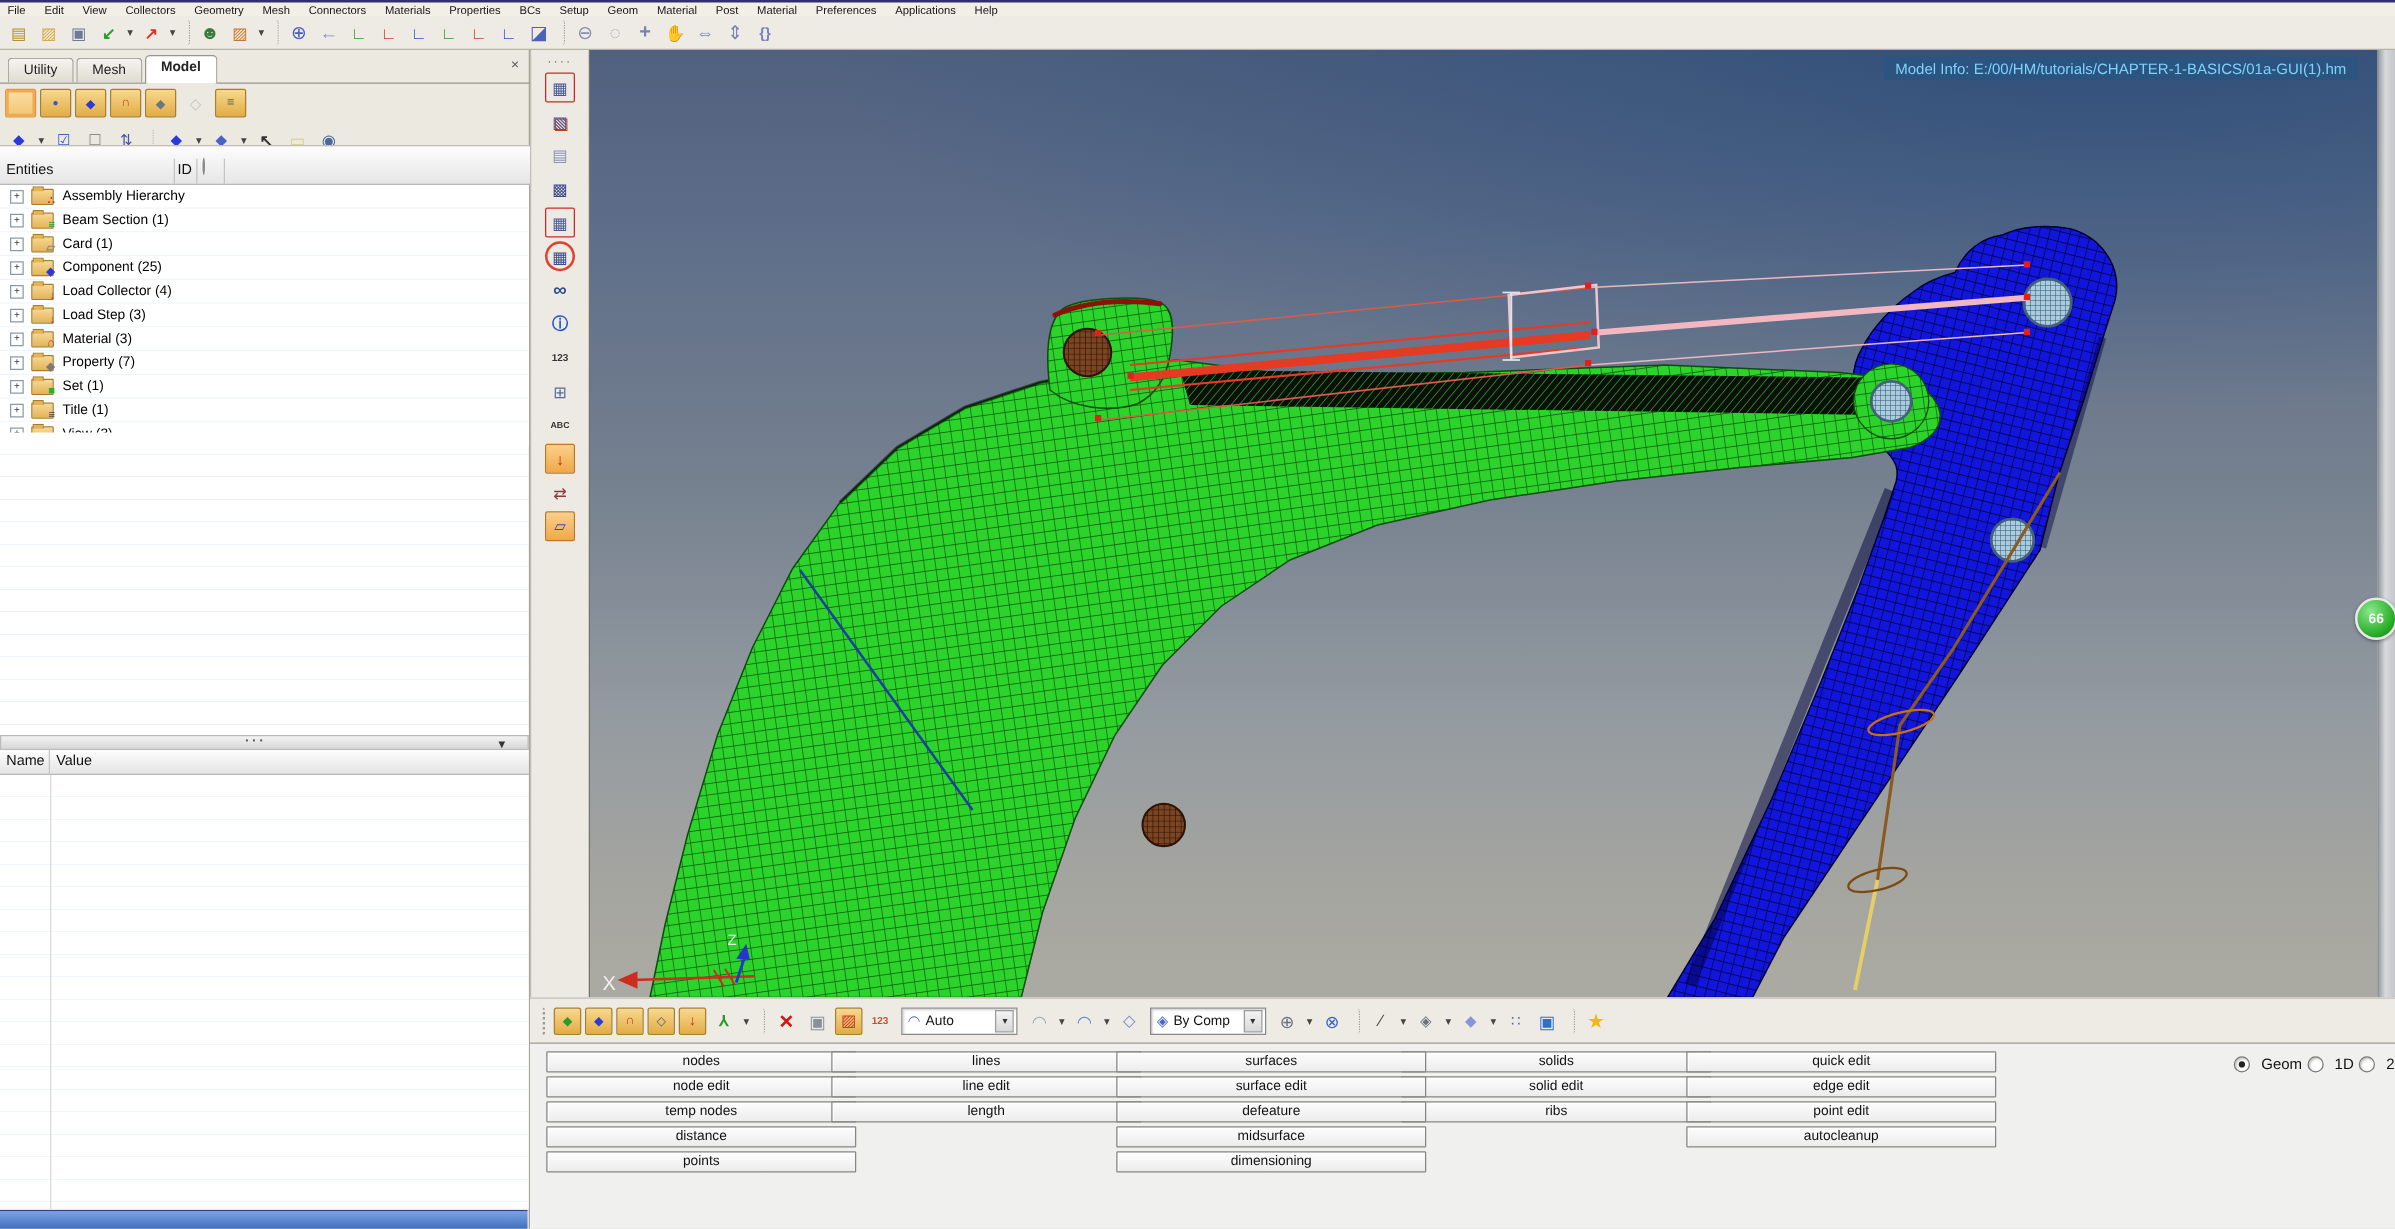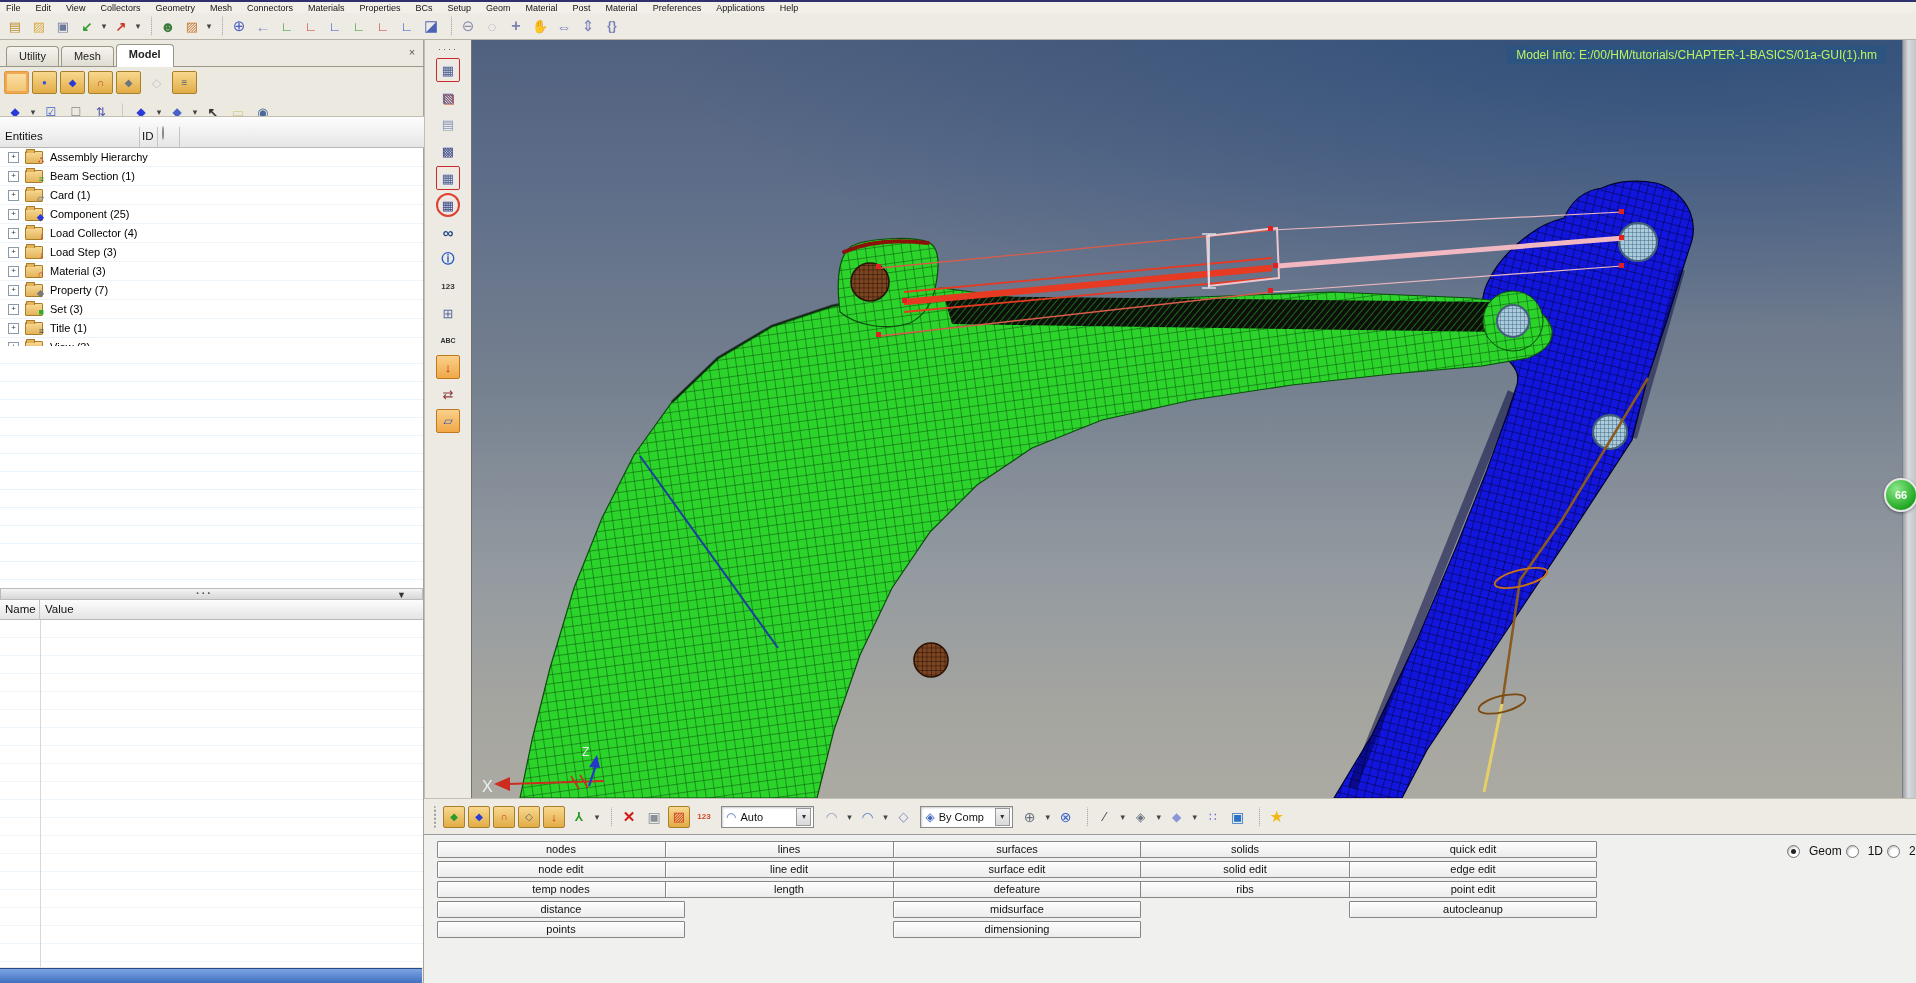--- a/index.html
+++ b/index.html
@@ -55,21 +55,21 @@
   
   #vstrip{left:424px;top:40px;width:48px;height:758px;background:#eceae3;border-left:1px solid #c2beb4;
     border-right:1px solid #77736b;display:flex;flex-direction:column;align-items:center;gap:3px;
     padding-top:3px;box-sizing:border-box;}
   #vstrip .ic{width:24px;height:24px;}
   
   #viewport{left:472px;top:40px;width:1430px;height:758px;overflow:hidden;
     background:linear-gradient(180deg,#50617f 0%,#5d6d89 18%,#75808f 45%,#939aa0 70%,#a5a5a0 88%,#abaaa2 100%);}
   #vpshade{position:absolute;left:0;top:0;width:100%;height:45%;
     background:radial-gradient(ellipse at 85% 0%,rgba(18,62,118,0.50),rgba(18,62,118,0) 60%);}
-  #modelinfo{position:absolute;right:16px;top:6px;background:#2b5480;color:#bef264;
+  #modelinfo{position:absolute;right:16px;top:6px;background:#2b5480;color:#7dd3fc;
     font-size:12px;padding:2px 9px;}
   #rightstrip{left:1902px;top:40px;width:14px;height:758px;
     background:linear-gradient(90deg,#9aa0a6,#d8dadc 40%,#c2c6ca);border-left:1px solid #7a8088;box-sizing:border-box;}
   #badge66{left:1884px;top:478px;width:34px;height:34px;border-radius:50%;z-index:5;
     background:radial-gradient(circle at 35% 30%,#8ae88a,#22a822 70%,#188018);
     border:2px solid #e8e8e8;box-sizing:border-box;color:#fff;font-size:11px;font-weight:bold;
     display:flex;align-items:center;justify-content:center;box-shadow:0 1px 3px rgba(0,0,0,.4);}
   
   #btoolbar{left:424px;top:798px;width:1492px;height:36px;background:#edebe4;border-top:1px solid #c4c0b6;
     display:flex;align-items:center;gap:3px;padding-left:8px;box-sizing:border-box;}
@@ -253,21 +253,21 @@
       <span class="fold">
           <b class="badge" style="color:#7a7a7a">◆</b>
         </span>
       <span class="tlabel">Property (7)</span>
     </div>
       <div class="trow">
       <span class="exp">+</span>
       <span class="fold">
           <b class="badge" style="color:#2ab02a">■</b>
         </span>
-      <span class="tlabel">Set (3)</span>
+      <span class="tlabel">Set (1)</span>
     </div>
       <div class="trow">
       <span class="exp">+</span>
       <span class="fold">
           <b class="badge" style="color:#4a4a4a">≡</b>
         </span>
       <span class="tlabel">Title (1)</span>
     </div>
       <div class="trow">
       <span class="exp">+</span>

